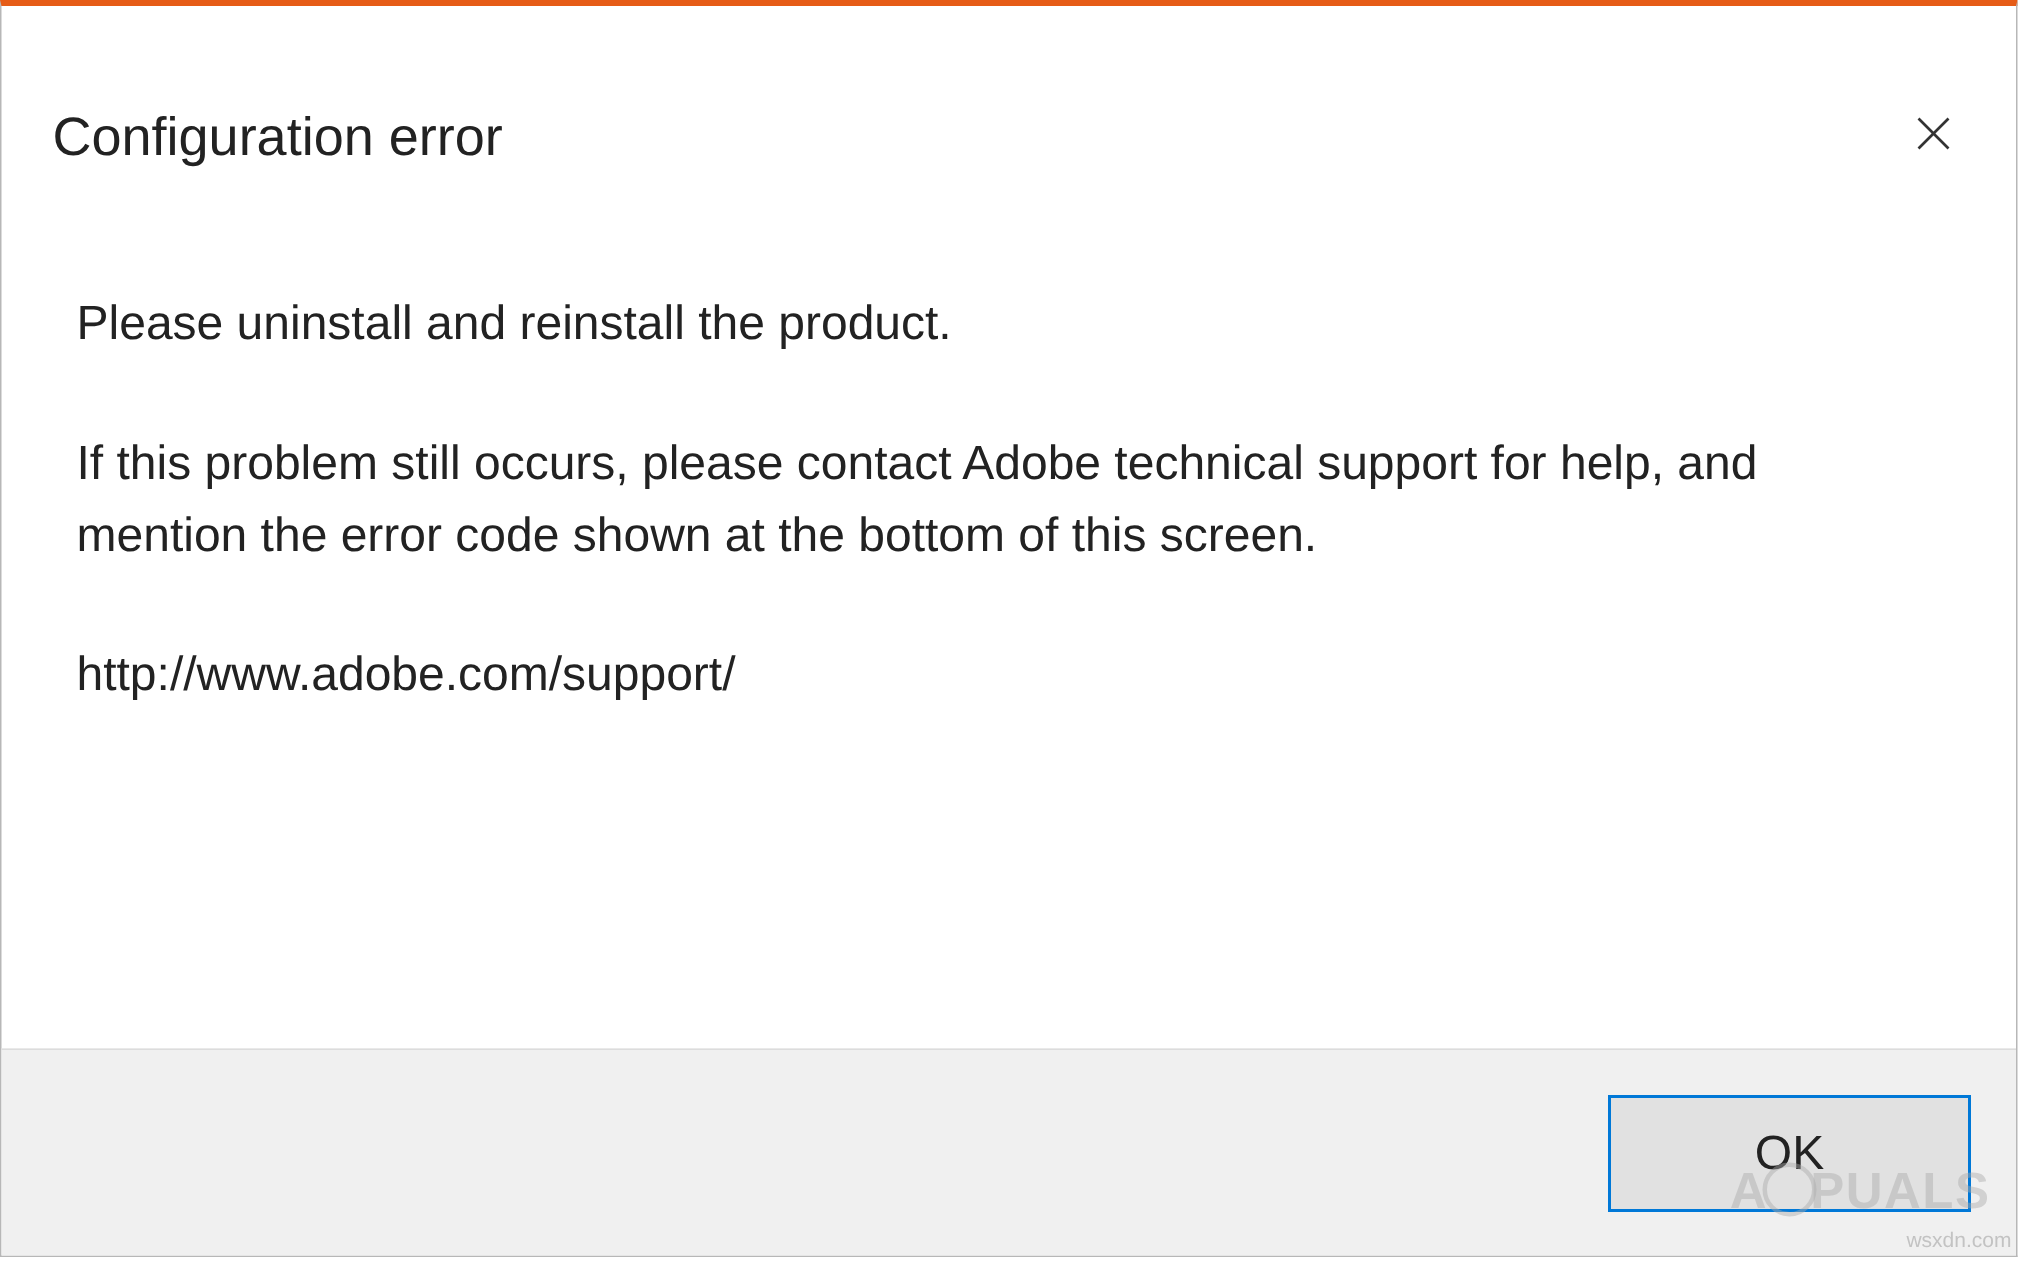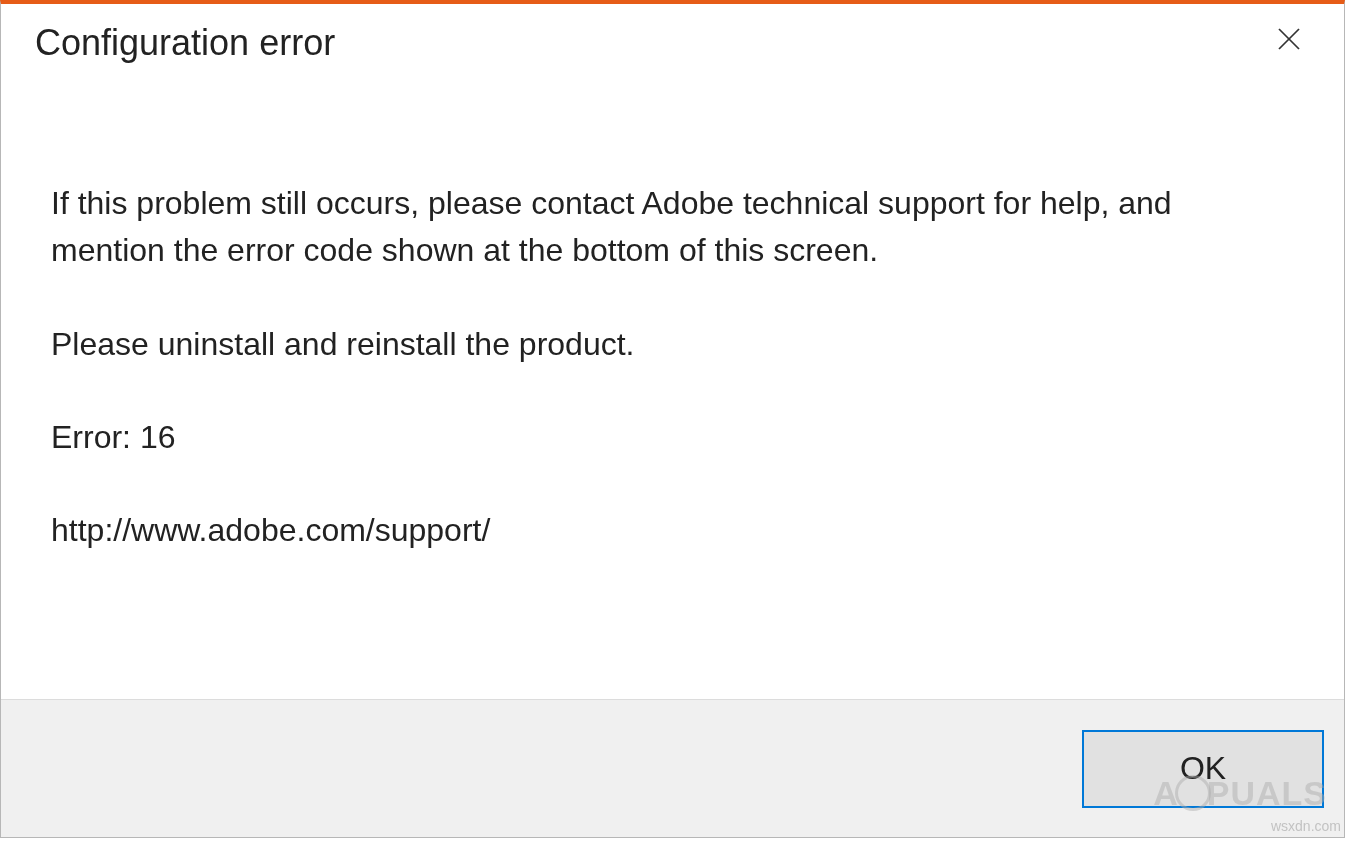--- a/index.html
+++ b/index.html
@@ -24,24 +24,25 @@
       height: 838px;
       border: 1px solid #b7b7b7;
       border-top: 4px solid #e65c17;
       background: #ffffff;
       display: flex;
       flex-direction: column;
     }
 
     .titlebar {
       display: flex;
-      align-items: flex-start;
+      align-items: flex-end;
       justify-content: space-between;
       padding: 18px 34px 0 34px;
       height: 96px;
+      margin-top: 12px;
     }
 
     .titlebar-title {
       font-size: 36px;
       font-weight: 400;
       color: #222222;
     }
 
     .close-btn {
       width: 46px;
@@ -80,21 +81,21 @@
       margin-bottom: 14px;
     }
 
     .footer {
       height: 138px;
       background: #f0f0f0;
       border-top: 1px solid #dcdcdc;
       display: flex;
       align-items: center;
       justify-content: flex-end;
-      padding-right: 20px;
+      padding-right: 30px;
     }
 
     .ok-btn {
       width: 242px;
       height: 78px;
       background: #e1e1e1;
       border: 2px solid #0078d7;
       font-size: 32px;
       font-family: inherit;
       color: #222222;
@@ -149,23 +150,22 @@
     <div class="titlebar-title">Configuration error</div>
     <div class="close-btn">
       <svg viewBox="0 0 24 24" fill="none" stroke="currentColor" stroke-width="1.4">
         <line x1="4" y1="4" x2="20" y2="20"></line>
         <line x1="20" y1="4" x2="4" y2="20"></line>
       </svg>
     </div>
   </div>
 
   <div class="content">
+    <div class="msg msg-block">Please uninstall and reinstall the product.</div>
     <div class="msg msg-block">If this problem still occurs, please contact Adobe technical support for help, and mention the error code shown at the bottom of this screen.</div>
-    <div class="msg msg-block">Please uninstall and reinstall the product.</div>
-    <div class="msg msg-block">Error: 16</div>
     <div class="msg msg-block last">http://www.adobe.com/support/</div>
   </div>
 
   <div class="footer">
     <button class="ok-btn">OK</button>
   </div>
 
 </div>
 
 <div class="watermark">

